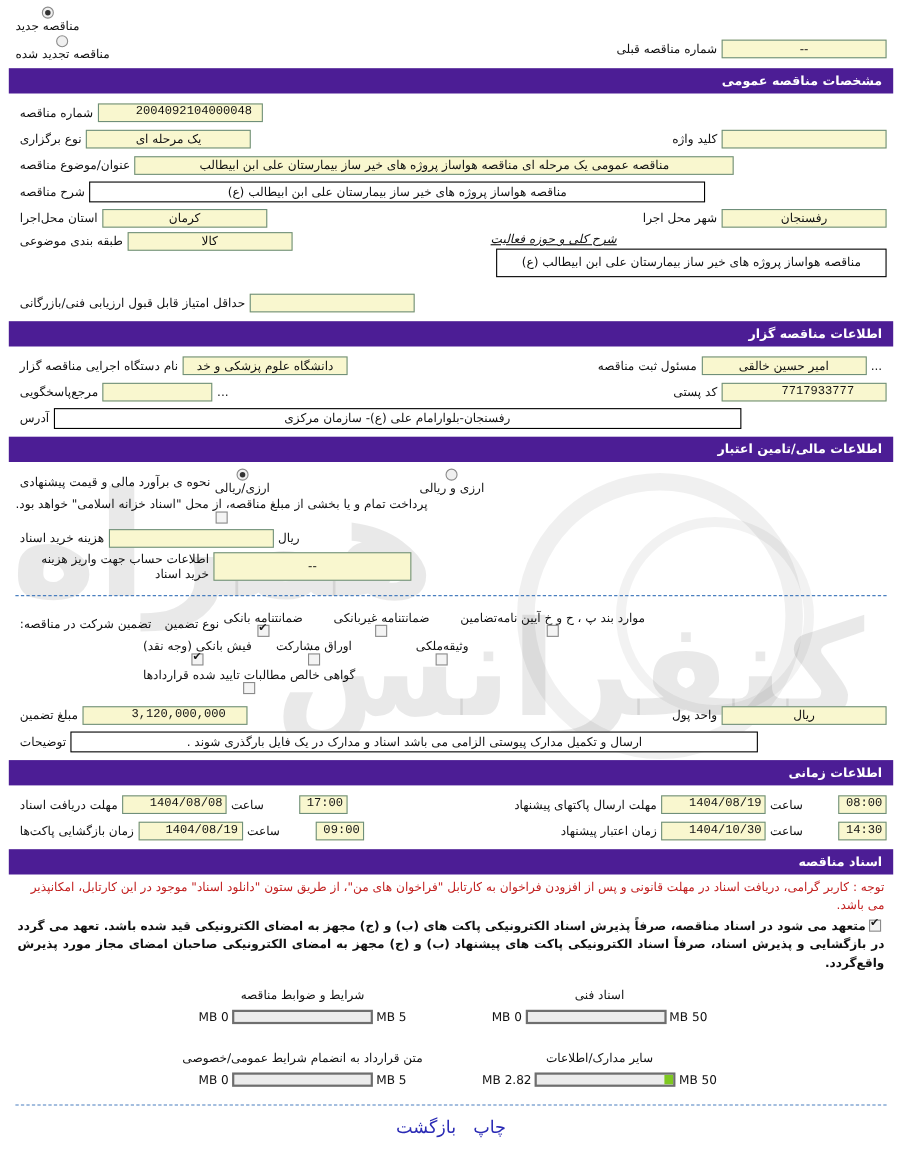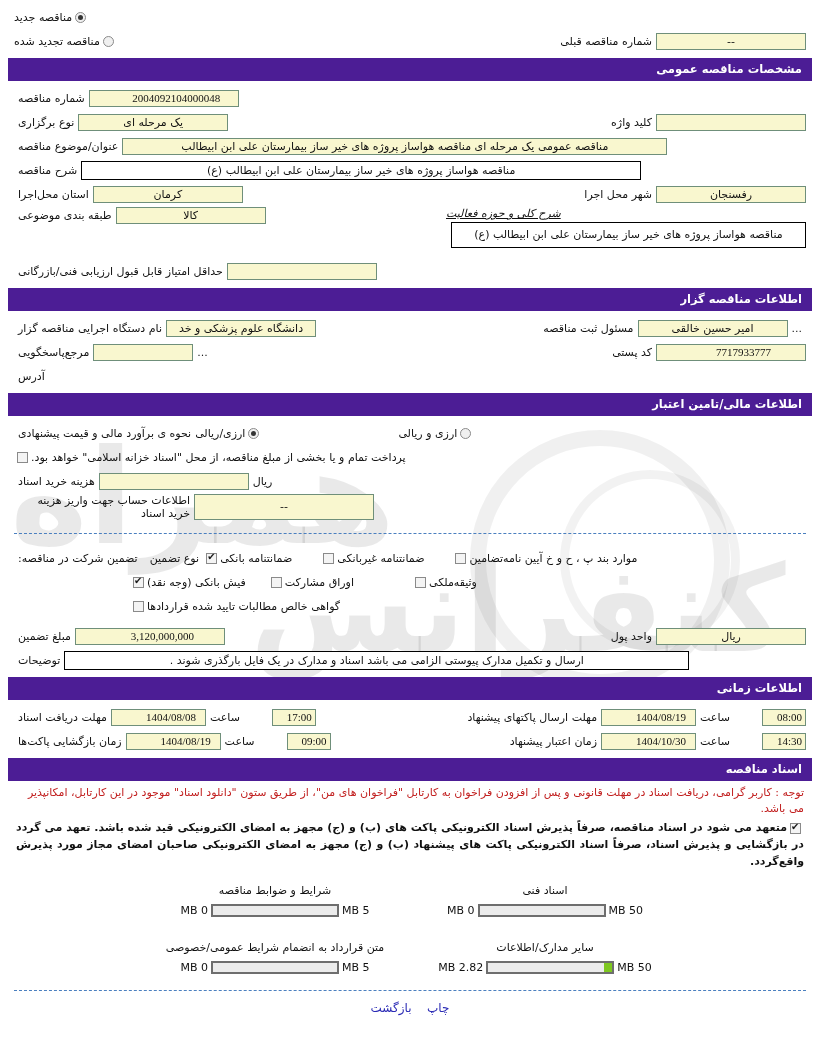--- a/index.html
+++ b/index.html
@@ -98,21 +98,21 @@
     border: 1px solid #6f8f7a;
     height: 17px;
     line-height: 15px;
     font-size: 11px;
     padding: 0 3px;
     text-align: center;
     color: #111;
     overflow: hidden;
     white-space: nowrap;
   }
-  .fld.num { font-family: Liberation Serif, serif; padding-left: 28px; }
+  .fld.num { font-family: Liberation Mono, monospace; padding-left: 28px; }
   .white {
     background: #ffffff;
     border: 1px solid #000000;
     height: 19px;
     line-height: 17px;
     font-size: 11px;
     padding: 0 4px;
     text-align: center;
     color: #111;
     overflow: hidden;
@@ -165,20 +165,21 @@
     font-size: 10px;
     color: #1a1a1a;
     line-height: 12px;
   }
   .opt {
     display: inline-flex;
     align-items: center;
     margin: 0 6px 0 0;
     font-size: 11px;
     white-space: nowrap;
+    flex-direction: column;
   }
 
   
   .dashed {
     border-top: 1px dashed #4a7fbf;
     margin: 7px 14px 7px 14px;
     height: 0;
   }
 
   
@@ -239,21 +240,21 @@
   .footer-dash {
     border-top: 1px dashed #4a7fbf;
     margin: 16px 14px 0 14px;
   }
   .footer {
     text-align: center;
     padding: 10px 0 0 0;
   }
   .footer a {
     color: #2b2bb5;
-    font-size: 12px;
+    font-size: 16px;
     text-decoration: none;
     margin: 0 6px;
     cursor: pointer;
   }
 </style>
 </head>
 <body>
 
 <div class="watermark">
   <div class="wm-text wm1">همراه</div>
@@ -356,20 +357,21 @@
       <div class="fld w150 num">7717933777</div>
       <span class="lbl">کد پستی</span>
       <div class="spacer"></div>
       <span class="dots">...</span>
       <div class="fld w100"></div>
       <span class="lbl">مرجع‌پاسخگویی</span>
     </div>
 
     <div class="row">
       <div class="spacer"></div>
+      <div class="white w625">رفسنجان-بلوارامام علی (ع)- سازمان مرکزی</div>
       <span class="lbl">آدرس</span>
     </div>
   </div>
 
   <div class="secbar">اطلاعات مالی/تامین اعتبار</div>
   <div class="block">
 
     <div class="row">
       <div class="spacer"></div>
       <span class="opt">

